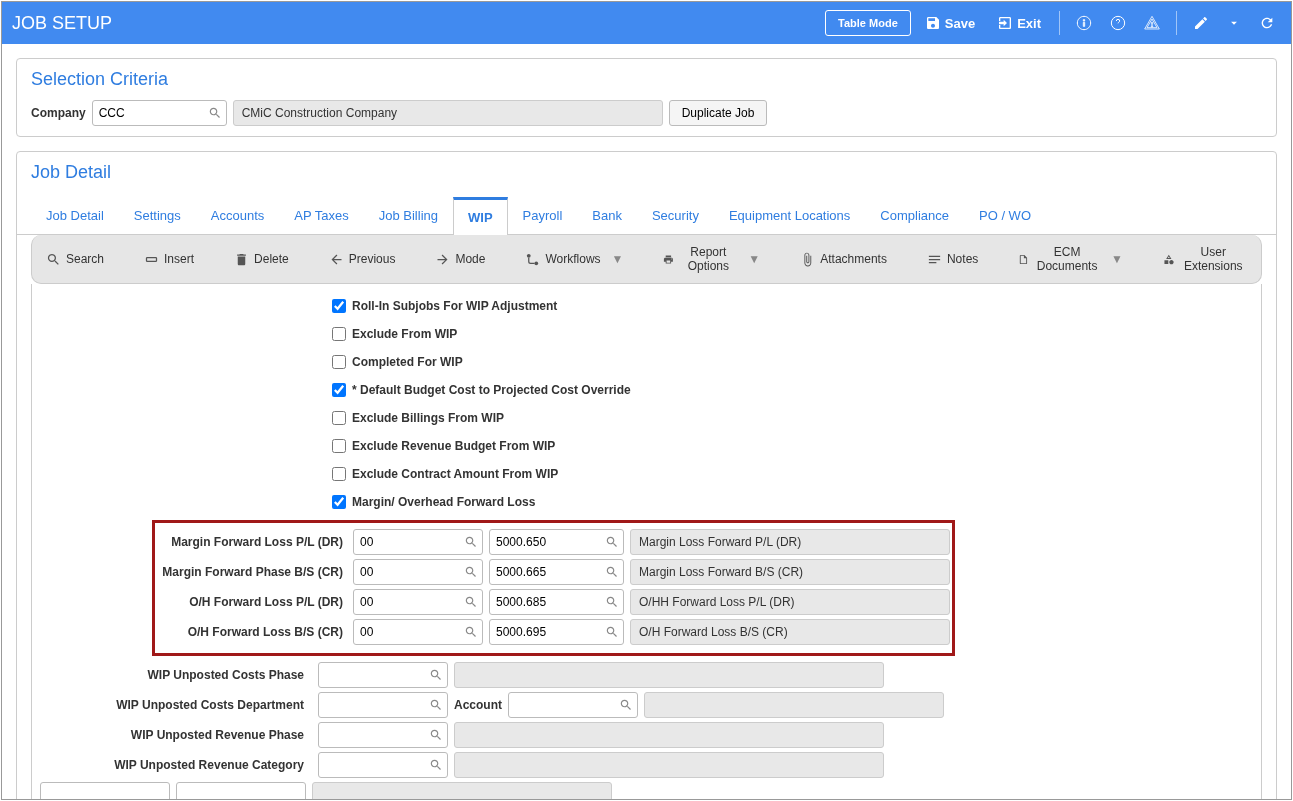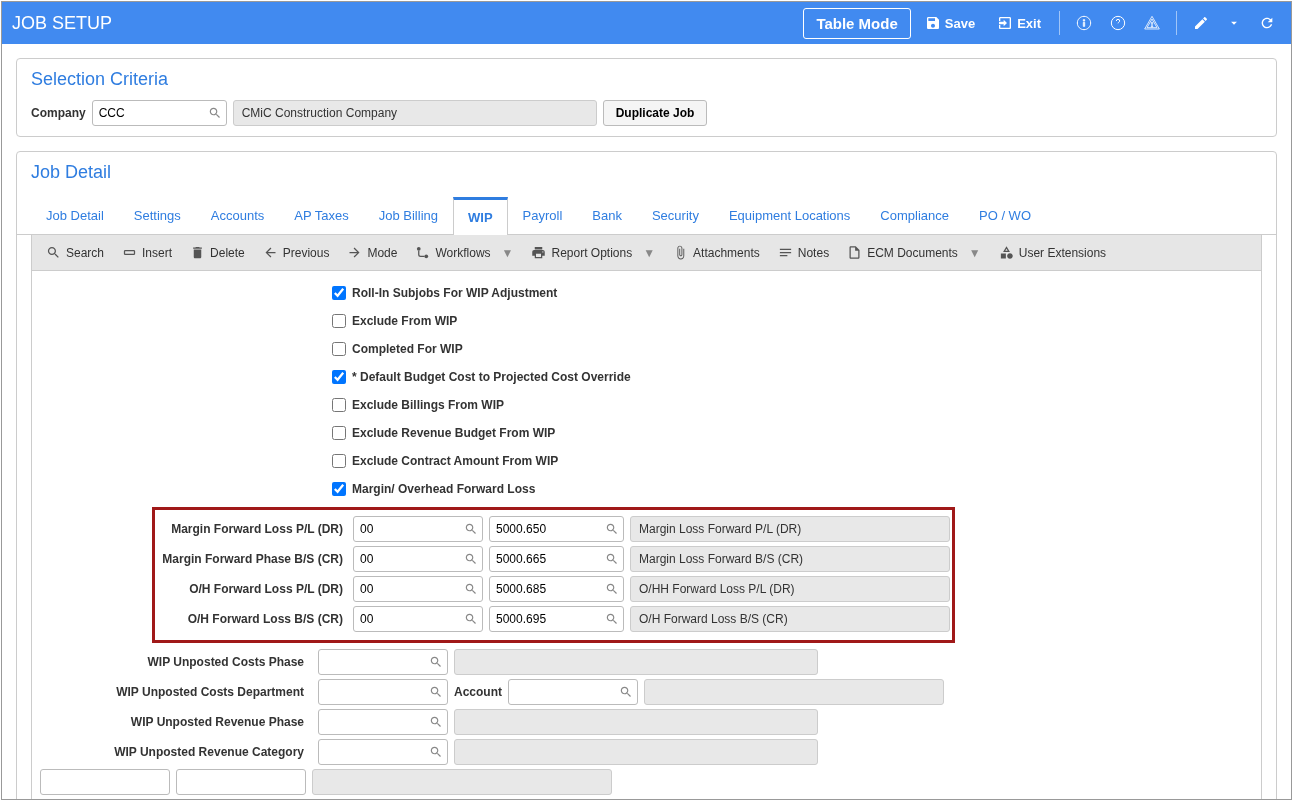--- a/index.html
+++ b/index.html
@@ -3,58 +3,58 @@
 <meta charset="utf-8">
 <style>
 * { box-sizing: border-box; margin: 0; padding: 0; }
 body { font-family: Arial, Helvetica, sans-serif; font-size: 12px; background: #fff; color: #333; }
 
 .app-container { border: 1px solid #999; width: 1291px; height: 799px; margin: 1px; overflow: hidden; }
 
 .header-bar { background: #418af0; color: #fff; display: flex; align-items: center; padding: 0 10px; height: 42px; }
 .header-title { font-size: 18px; font-weight: 400; flex: 1; }
 .header-actions { display: flex; align-items: center; gap: 6px; }
-.btn-outline { border: 1px solid #fff; background: transparent; color: #fff; padding: 6px 12px; font-size: 15px; border-radius: 3px; cursor: pointer; font-weight: bold; }
+.btn-outline { border: 1px solid #fff; background: transparent; color: #fff; padding: 6px 12px; font-size: 11px; border-radius: 3px; cursor: pointer; font-weight: bold; }
 .btn-header { background: transparent; border: none; color: #fff; padding: 6px 8px; font-size: 13px; cursor: pointer; display: flex; align-items: center; gap: 4px; font-weight: bold; }
 .icon-btn { background: transparent; border: none; color: #fff; padding: 6px; cursor: pointer; display: flex; align-items: center; }
 .header-sep { width: 1px; height: 24px; background: rgba(255,255,255,0.5); margin: 0 4px; }
 
 .panel { border: 1px solid #ccc; border-radius: 4px; margin: 14px; padding: 10px 14px; }
 .panel-title { color: #2f7de0; font-size: 18px; font-weight: 400; margin-bottom: 10px; }
 
 .criteria-row { display: flex; align-items: center; gap: 8px; }
 .field-label { font-size: 12px; font-weight: bold; }
 .lookup-input { position: relative; display: inline-flex; align-items: center; }
 .lookup-input input { border: 1px solid #bbb; border-radius: 3px; padding: 4px 24px 4px 6px; height: 26px; font-size: 12px; }
 .lookup-icon { position: absolute; right: 5px; color: #888; pointer-events: none; }
 .readonly-box { background: #e8e8e8; border: 1px solid #ccc; border-radius: 3px; padding: 4px 8px; height: 26px; display: flex; align-items: center; font-size: 12px; }
-.btn-default { background: #f5f5f5; border: 1px solid #bbb; border-radius: 3px; padding: 5px 12px; font-size: 12px; cursor: pointer; font-weight: bold; }
+.btn-default { background: #f5f5f5; border: 1px solid #bbb; border-radius: 3px; padding: 5px 12px; font-size: 12px; cursor: pointer; font-weight: normal; }
 
 .tabs { display: flex; border-bottom: 1px solid #ccc; margin-top: 14px; }
 .tab { padding: 10px 14px; color: #2f7de0; cursor: pointer; font-size: 13px; border: 1px solid transparent; border-bottom: none; margin-bottom: -1px; }
 .tab.active { border-color: #ccc; border-top: 3px solid #2f7de0; background: #fff; font-weight: bold; }
 
-.toolbar { background: #e6e6e6; border-bottom: 1px solid #ccc; display: flex; align-items: center; padding: 6px 8px; gap: 6px; }
+.toolbar { background: #e6e6e6; border-bottom: 1px solid #ccc; display: flex; align-items: center; padding: 6px 8px; gap: 28px; border-radius: 10px; }
 .tb-btn { background: transparent; border: none; display: flex; align-items: center; gap: 5px; font-size: 12px; cursor: pointer; padding: 4px 6px; color: #333; }
 .tb-btn .dd { margin-left: 6px; color: #888; }
 
 .form-area { padding: 10px 8px; }
 .form-row { display: flex; align-items: center; margin-bottom: 4px; min-height: 24px; }
 .form-label-col { width: 272px; text-align: right; padding-right: 8px; font-size: 12px; font-weight: bold; }
 .check-row .form-label-col { width: 276px; }
 .checkbox-wrap { display: flex; align-items: center; gap: 6px; margin-left: 16px; }
 .checkbox-wrap input { width: 14px; height: 14px; }
 .checkbox-label { font-size: 12px; font-weight: bold; }
 
 .highlight-box { border: 3px solid #a01818; padding: 6px 2px 4px 2px; margin: 2px 0 6px 0; display: inline-block; }
 
 .inp-130 { width: 130px; }
 .inp-135 { width: 135px; }
 .inp-270 { width: 320px; }
-.inp-430 { width: 364px; }
+.inp-430 { width: 430px; }
 .inp-300 { width: 300px; }
 .gap6 { gap: 6px; }
 
 .svg-icon { width: 16px; height: 16px; fill: currentColor; }
 .svg-icon-sm { width: 14px; height: 14px; fill: currentColor; }
 .tb-icon { width: 15px; height: 15px; fill: #555; }
 </style>
 </head>
 <body>
 

